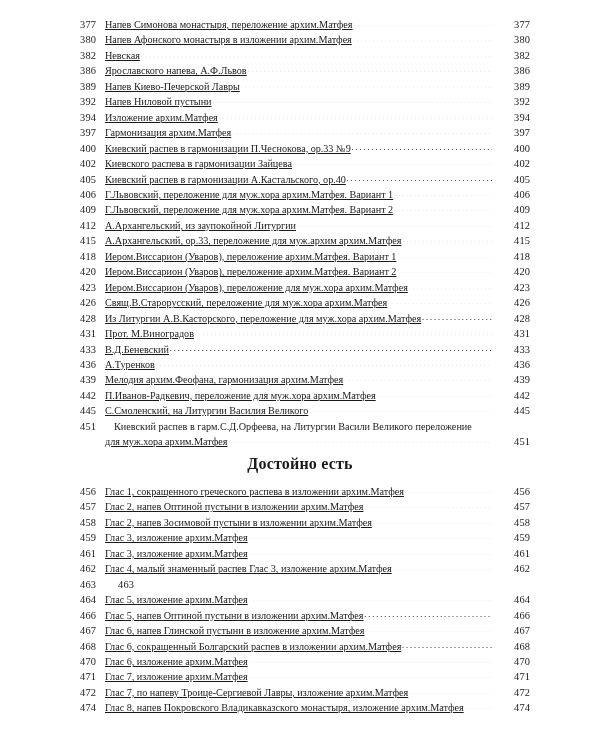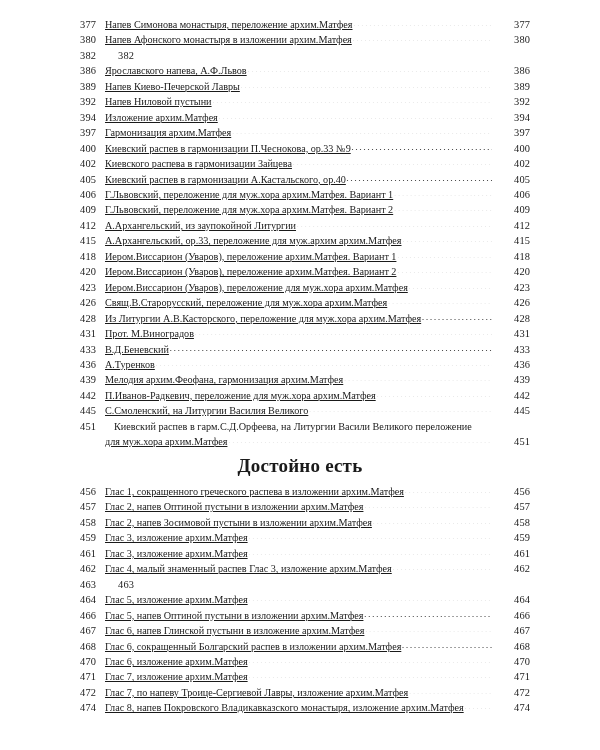--- a/index.html
+++ b/index.html
@@ -103,21 +103,21 @@
   }
   .toc-row.wrap .wrap-line-1 .num-right { visibility: hidden; }
 
   .section-heading {
     position: absolute;
     left: 0;
     width: 600px;
     top: 455px;
     text-align: center;
     font-weight: bold;
-    font-size: 19px;
+    font-size: 16px;
     letter-spacing: 0.2px;
   }
 </style>
 </head>
 <body>
 
 <div id="page">
 
   <div class="toc-block" id="block-1">
       <div class="toc-row">
@@ -131,20 +131,24 @@
       <div class="toc-row">
         <span class="num-left">380</span>
         <span class="entry">
           <span class="entry-title">Напев Афонского монастыря в изложении архим.Матфея</span>
           <span class="leader"></span>
         </span>
         <span class="num-right">380</span>
       </div>
       <div class="toc-row">
         <span class="num-left">382</span>
+        <span class="entry">
+          <span class="entry-title">Невская</span>
+          <span class="leader"></span>
+        </span>
         <span class="num-right">382</span>
       </div>
       <div class="toc-row">
         <span class="num-left">386</span>
         <span class="entry">
           <span class="entry-title">Ярославского напева,  А.Ф.Львов</span>
           <span class="leader"></span>
         </span>
         <span class="num-right">386</span>
       </div>

